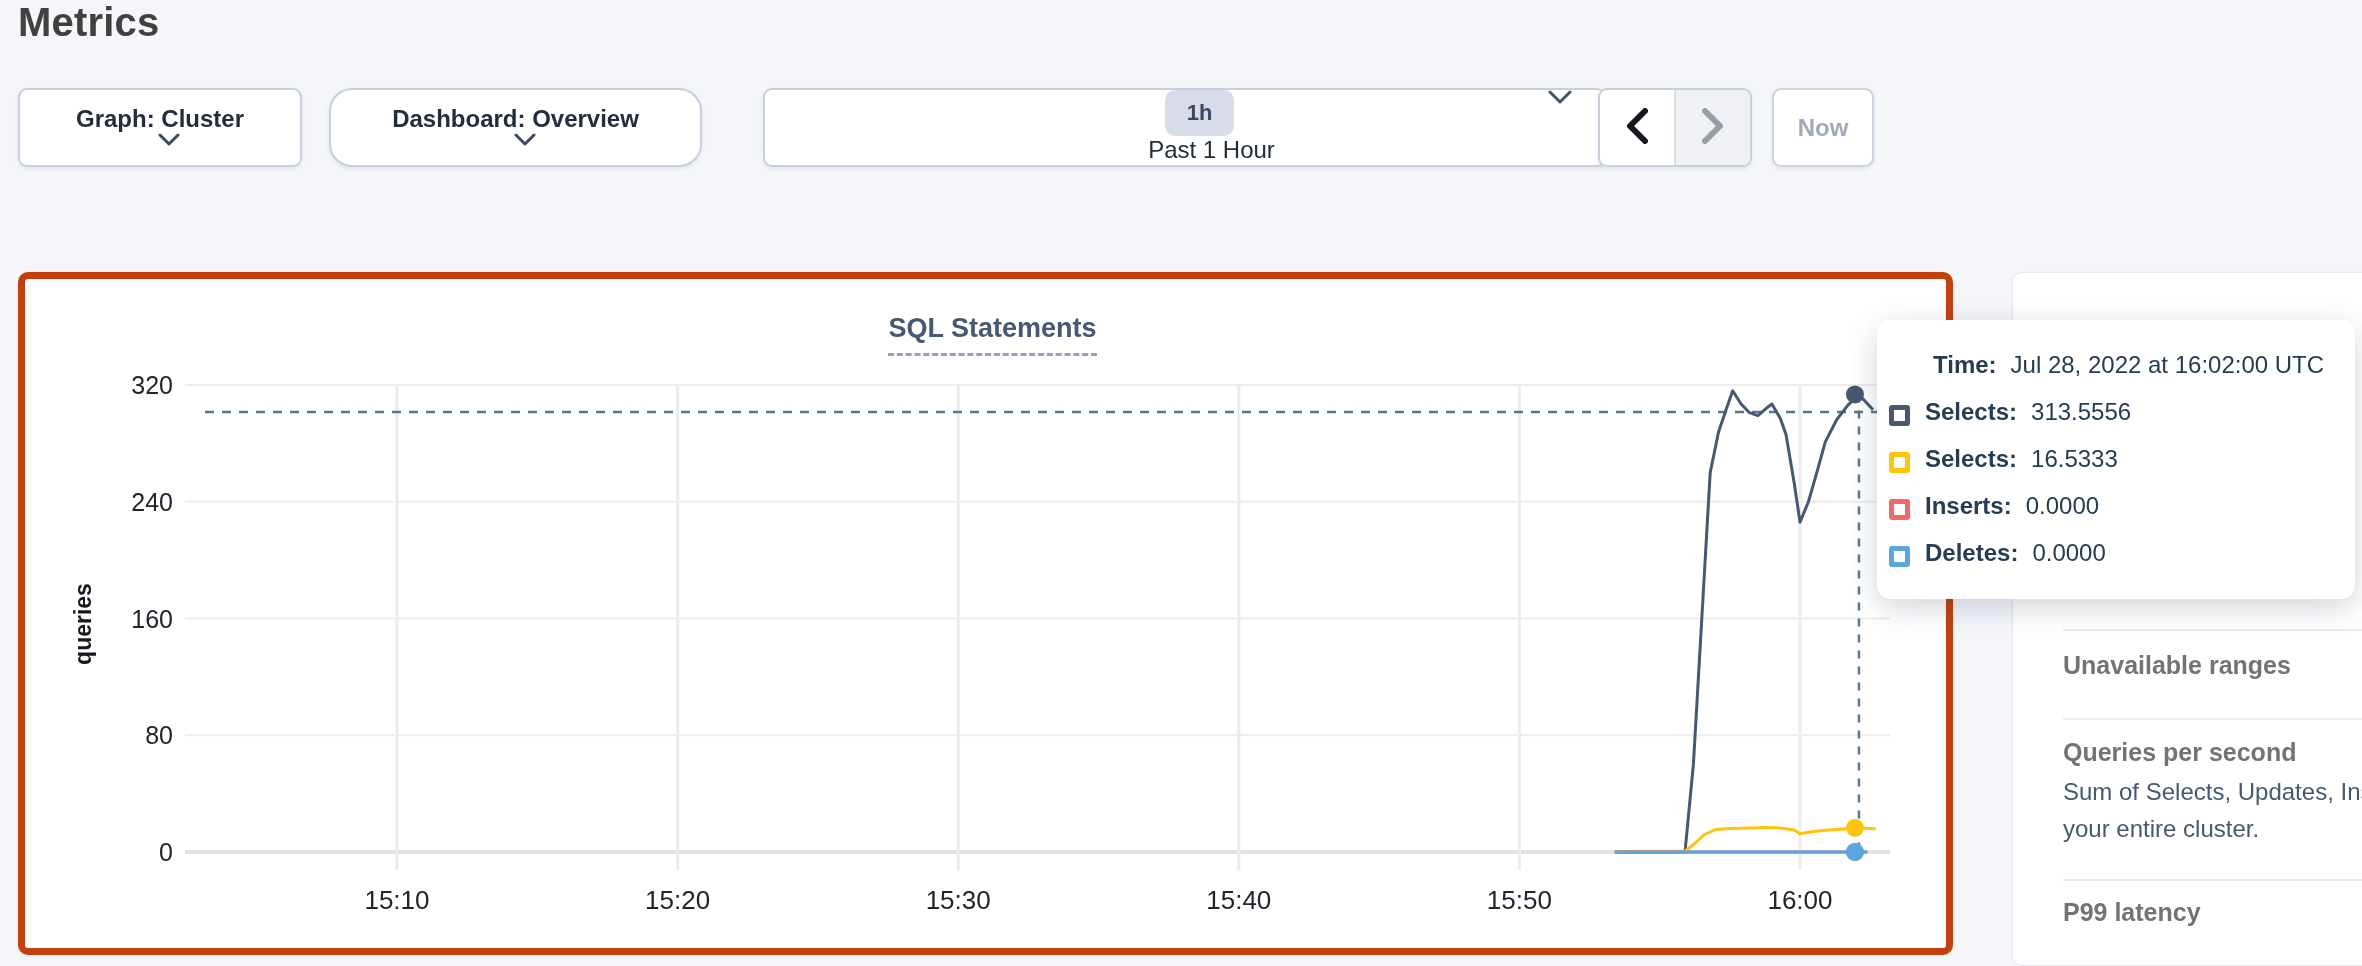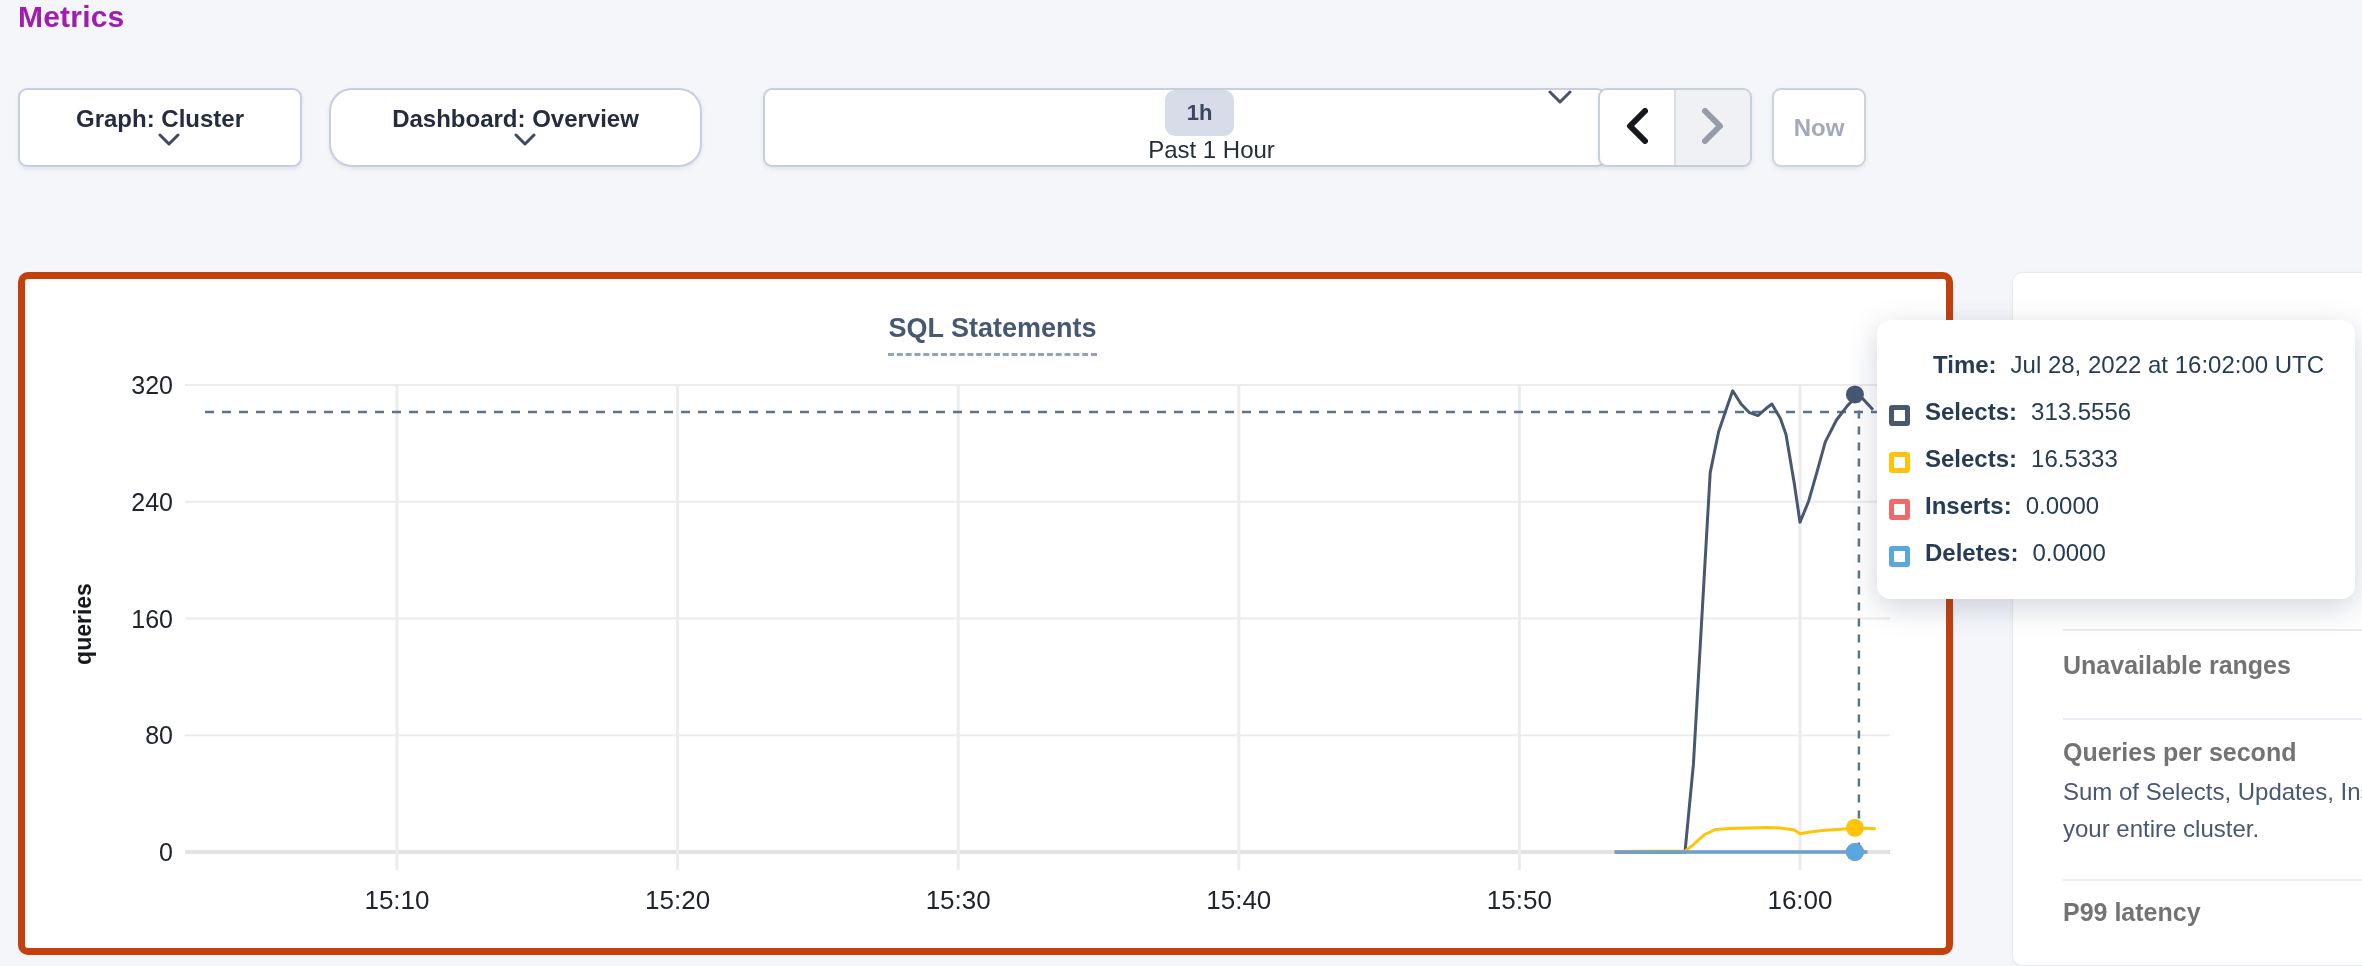--- a/index.html
+++ b/index.html
@@ -5,21 +5,21 @@
   html,body{margin:0;padding:0;}
   body{
     width:2362px;height:966px;position:relative;overflow:hidden;
     background:#f4f6fa;
     font-family:"Liberation Sans",sans-serif;
     color:#242d3d;
   }
   .abs{position:absolute;}
   
   .page-title{
-    left:18px;top:0px;font-size:30px;font-weight:bold;color:#a21caf;letter-spacing:.2px;
+    left:18px;top:0px;font-size:40px;font-weight:bold;color:#404040;letter-spacing:.2px;
   }
   
   .ctl{
     background:#fff;border:2px solid #c8cede;border-radius:9px;
     box-shadow:0 2px 4px rgba(70,80,110,.10);
     display:flex;align-items:center;justify-content:center;
     box-sizing:border-box;cursor:pointer;flex-direction:column;
   }
   .ctl-label{font-size:24px;font-weight:bold;color:#242d3d;}
   .chev{display:inline-block;margin-left:18px;color:#3e4a61;}
@@ -35,21 +35,21 @@
   .time-chev{position:absolute;right:32px;color:#47536b;}
   .arrow-group{
     left:1598px;top:88px;width:154px;height:79px;border:2px solid #c8cede;border-radius:9px;
     background:#fff;box-sizing:border-box;display:flex;overflow:hidden;
     box-shadow:0 2px 4px rgba(70,80,110,.10);
   }
   .arrow-half{flex:1;display:flex;align-items:center;justify-content:center;cursor:pointer;}
   .arrow-prev{color:#16181d;border-right:2px solid #d9dde8;}
   .arrow-next{color:#969ca8;background:#f0f1f5;cursor:default;}
   .btn-now{
-    left:1772px;top:88px;width:94px;height:79px;border-color:#ccd2e0;
+    left:1772px;top:88px;width:102px;height:79px;border-color:#ccd2e0;
   }
   .btn-now .ctl-label{color:#a0aaba;}
   
   .chart-card{
     left:18px;top:272px;width:1935px;height:683px;background:#fff;
     border:7px solid #c2410c;border-radius:10px;box-sizing:border-box;
     box-shadow:0 1px 3px rgba(70,80,110,.06);
   }
   .chart-title-wrap{left:0;top:34px;width:1935px;text-align:center;}
   .chart-title{

